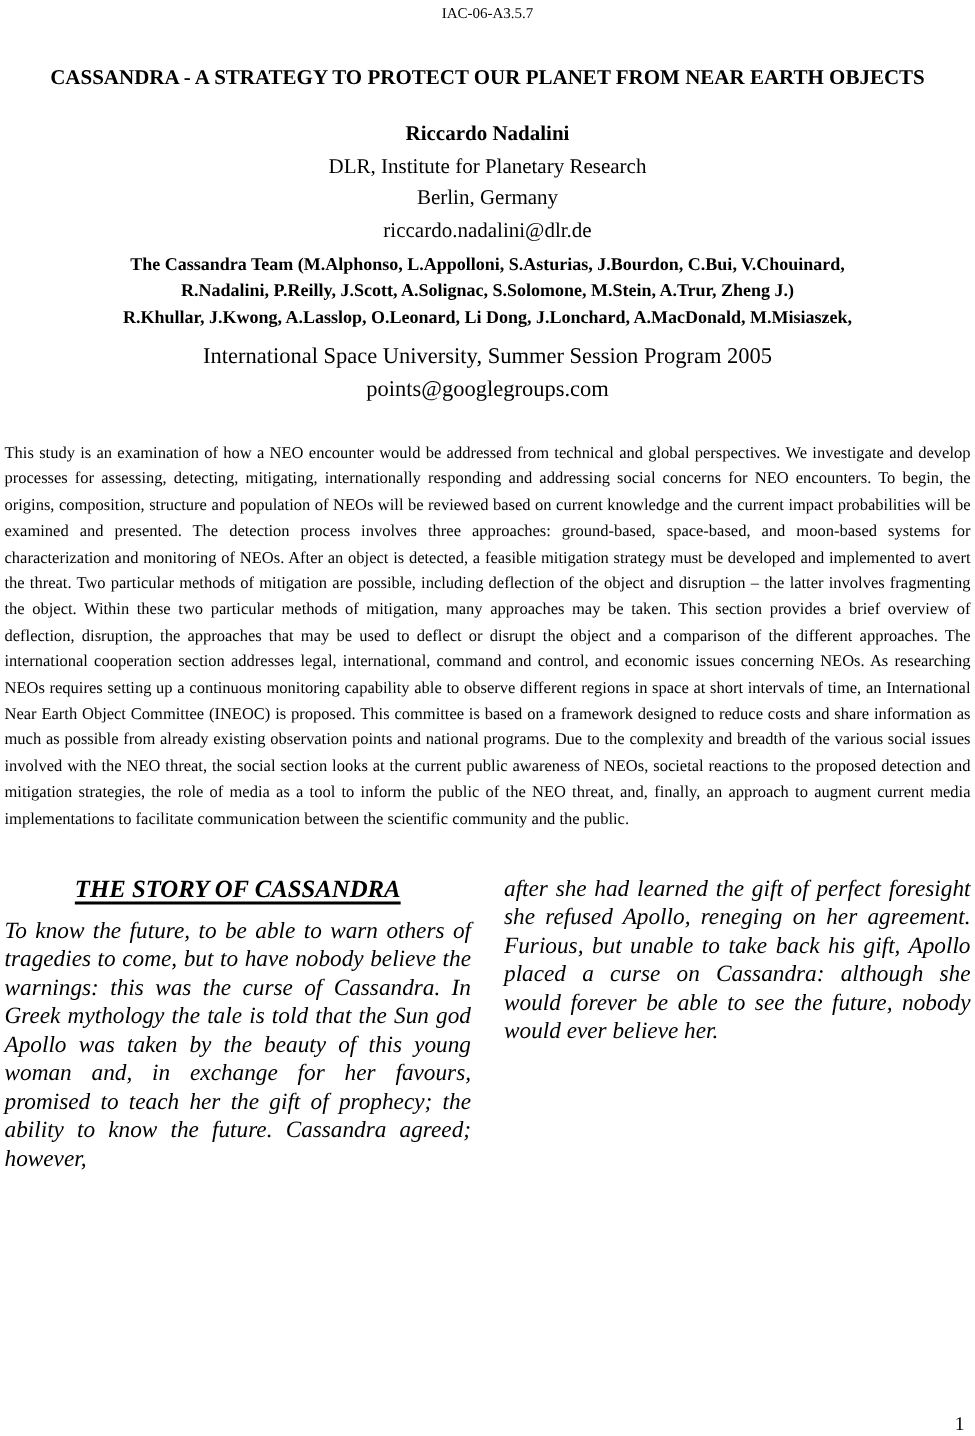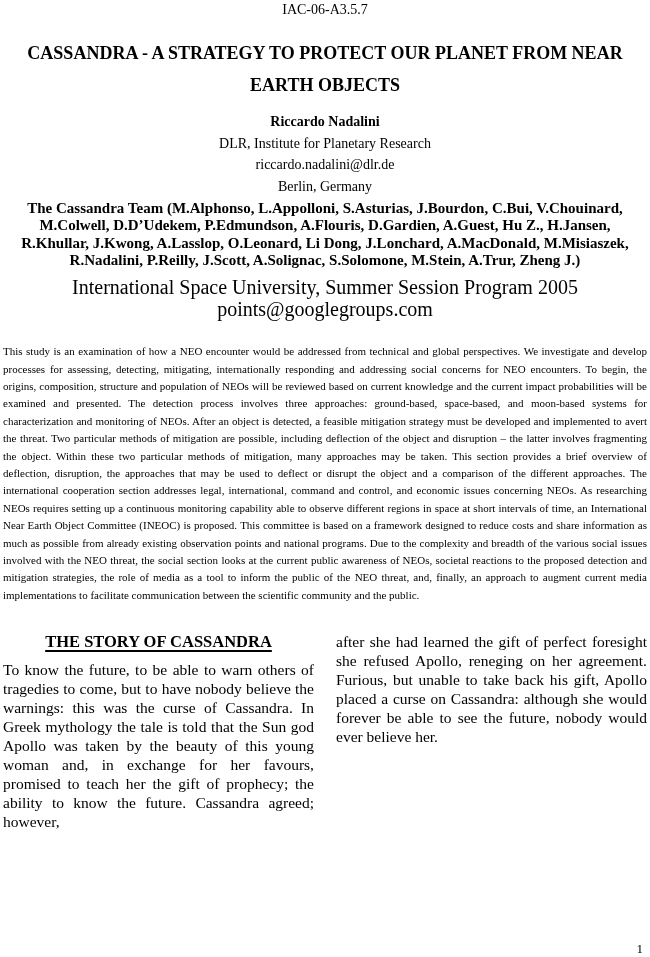--- a/index.html
+++ b/index.html
@@ -13,63 +13,64 @@
     position: relative;
     overflow: hidden;
     font-family: "Liberation Serif", serif;
     color: #000000;
   }
   .page {
     padding: 0 3px;
   }
   .header-code {
     text-align: center;
-    font-size: 14px;
+    font-size: 10px;
     line-height: 15px;
     padding-top: 2px;
   }
   .paper-title {
     margin-top: 20px;
     text-align: center;
     font-weight: bold;
-    font-size: 18px;
+    font-size: 14px;
     line-height: 32px;
   }
   .byline {
     margin-top: 10px;
     text-align: center;
     font-size: 14px;
     line-height: 21.5px;
   }
   .byline .author-name {
     font-weight: bold;
   }
   .team-block {
     margin-top: 3px;
     text-align: center;
     font-weight: bold;
-    font-size: 15px;
+    font-size: 12px;
     line-height: 17.3px;
   }
   .program-block {
     margin-top: 7px;
     text-align: center;
-    font-size: 20px;
+    font-size: 15px;
     line-height: 22px;
   }
   .abstract {
     margin-top: 23px;
     font-size: 11px;
     line-height: 17.4px;
     text-align: justify;
   }
   .columns {
     margin-top: 28px;
     display: flex;
     gap: 22px;
+    font-style: italic;
   }
   .col {
     flex: 1;
     min-width: 0;
   }
   .story-heading {
     font-size: 16.5px;
     font-weight: bold;
     text-decoration: underline;
     text-decoration-thickness: 2px;
@@ -96,29 +97,28 @@
 
 <div class="page">
 
   <div class="header-code">IAC-06-A3.5.7</div>
 
   <h1 class="paper-title" style="margin-bottom:0;">CASSANDRA - A STRATEGY TO PROTECT OUR PLANET FROM NEAR EARTH OBJECTS</h1>
 
   <div class="byline">
     <div class="author-name">Riccardo Nadalini</div>
     <div>DLR, Institute for Planetary Research</div>
+    <div>Berlin, Germany</div>
     <div>riccardo.nadalini@dlr.de</div>
-    <div>Berlin, Germany</div>
   </div>
 
   <div class="team-block">
     <div>The Cassandra Team (M.Alphonso, L.Appolloni, S.Asturias, J.Bourdon, C.Bui, V.Chouinard,</div>
-    <div>M.Colwell, D.D’Udekem, P.Edmundson, A.Flouris, D.Gardien, A.Guest, Hu Z., H.Jansen,</div>
+    <div>R.Nadalini, P.Reilly, J.Scott, A.Solignac, S.Solomone, M.Stein, A.Trur, Zheng J.)</div>
     <div>R.Khullar, J.Kwong, A.Lasslop, O.Leonard, Li Dong, J.Lonchard, A.MacDonald, M.Misiaszek,</div>
-    <div>R.Nadalini, P.Reilly, J.Scott, A.Solignac, S.Solomone, M.Stein, A.Trur, Zheng J.)</div>
   </div>
 
   <div class="program-block">
     <div>International Space University, Summer Session Program 2005</div>
     <div>points@googlegroups.com</div>
   </div>
 
   <p class="abstract">This study is an examination of how a NEO encounter would be addressed from technical and global perspectives.  We investigate and develop processes for assessing, detecting, mitigating, internationally responding and addressing social concerns for NEO encounters.  To begin, the origins, composition, structure and population of NEOs will be reviewed based on current knowledge and the current impact probabilities will be examined and presented.  The detection process involves three approaches: ground-based, space-based, and moon-based systems for characterization and monitoring of NEOs.  After an object is detected, a feasible mitigation strategy must be developed and implemented to avert the threat.  Two particular methods of mitigation are possible, including deflection of the object and disruption – the latter involves fragmenting the object.  Within these two particular methods of mitigation, many approaches may be taken.  This section provides a brief overview of deflection, disruption, the approaches that may be used to deflect or disrupt the object and a comparison of the different approaches.  The international cooperation section addresses legal, international, command and control, and economic issues concerning NEOs.  As researching NEOs requires setting up a continuous monitoring capability able to observe different regions in space at short intervals of time, an International Near Earth Object Committee (INEOC) is proposed.  This committee is based on a framework designed to reduce costs and share information as much as possible from already existing observation points and national programs.  Due to the complexity and breadth of the various social issues involved with the NEO threat, the social section looks at the current public awareness of NEOs, societal reactions to the proposed detection and mitigation strategies, the role of media as a tool to inform the public of the NEO threat, and, finally, an approach to augment current media implementations to facilitate communication between the scientific community and the public.</p>
 
   <div class="columns">

